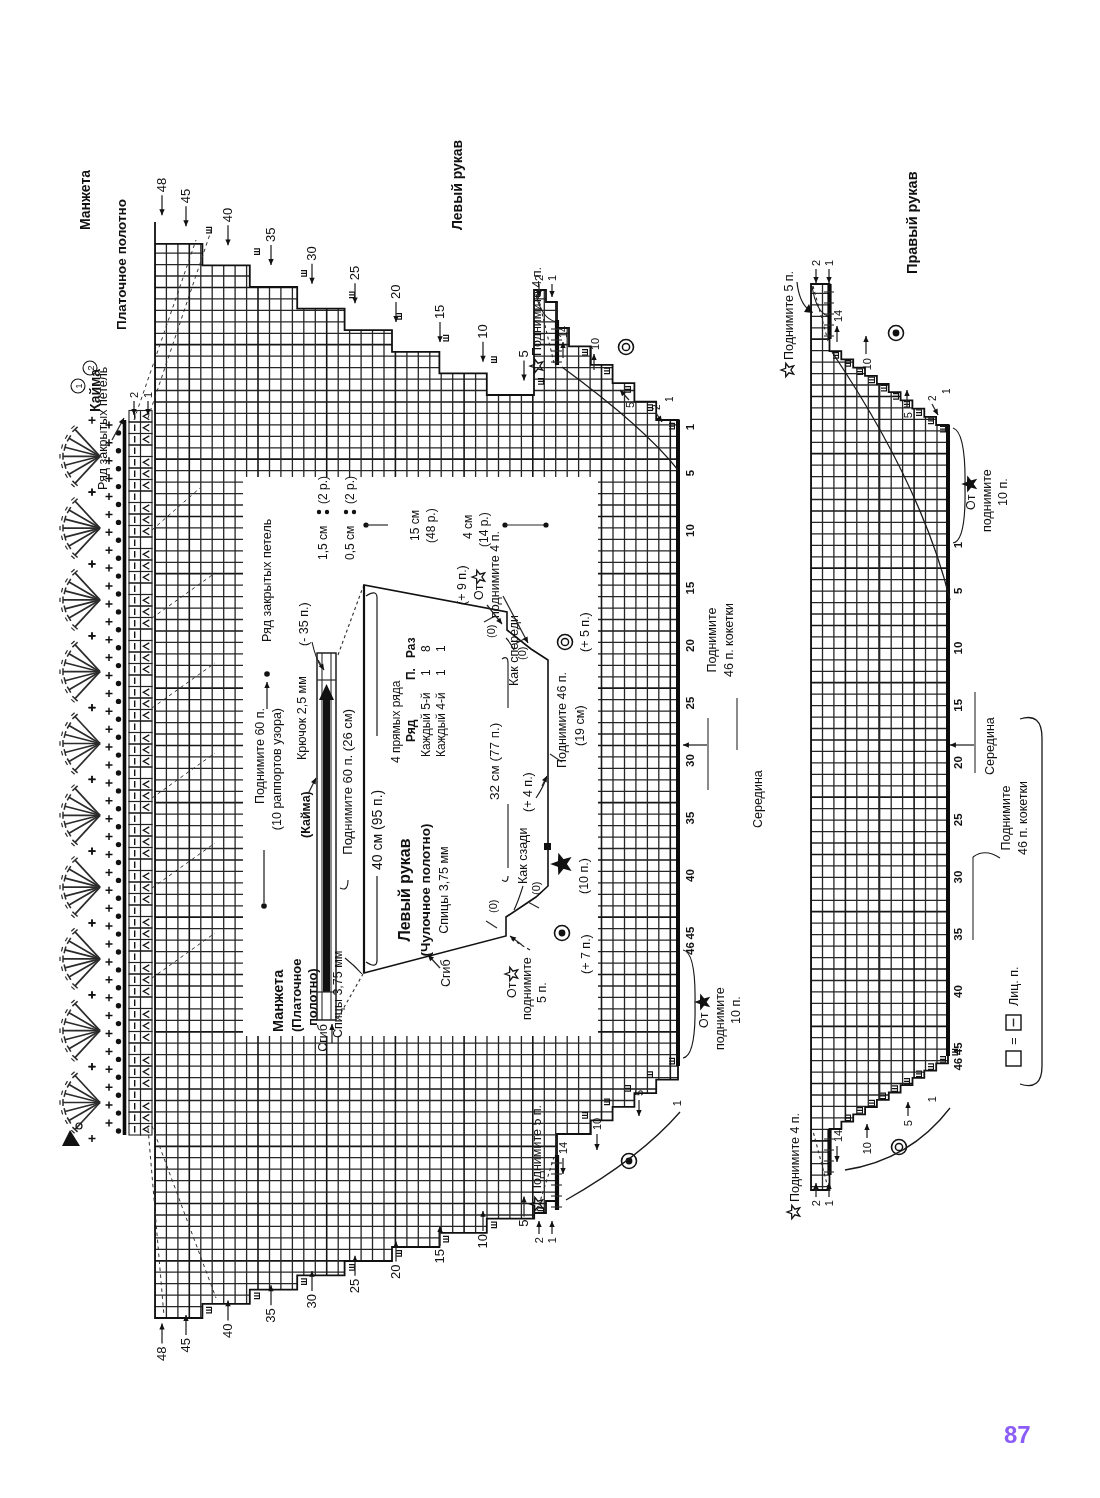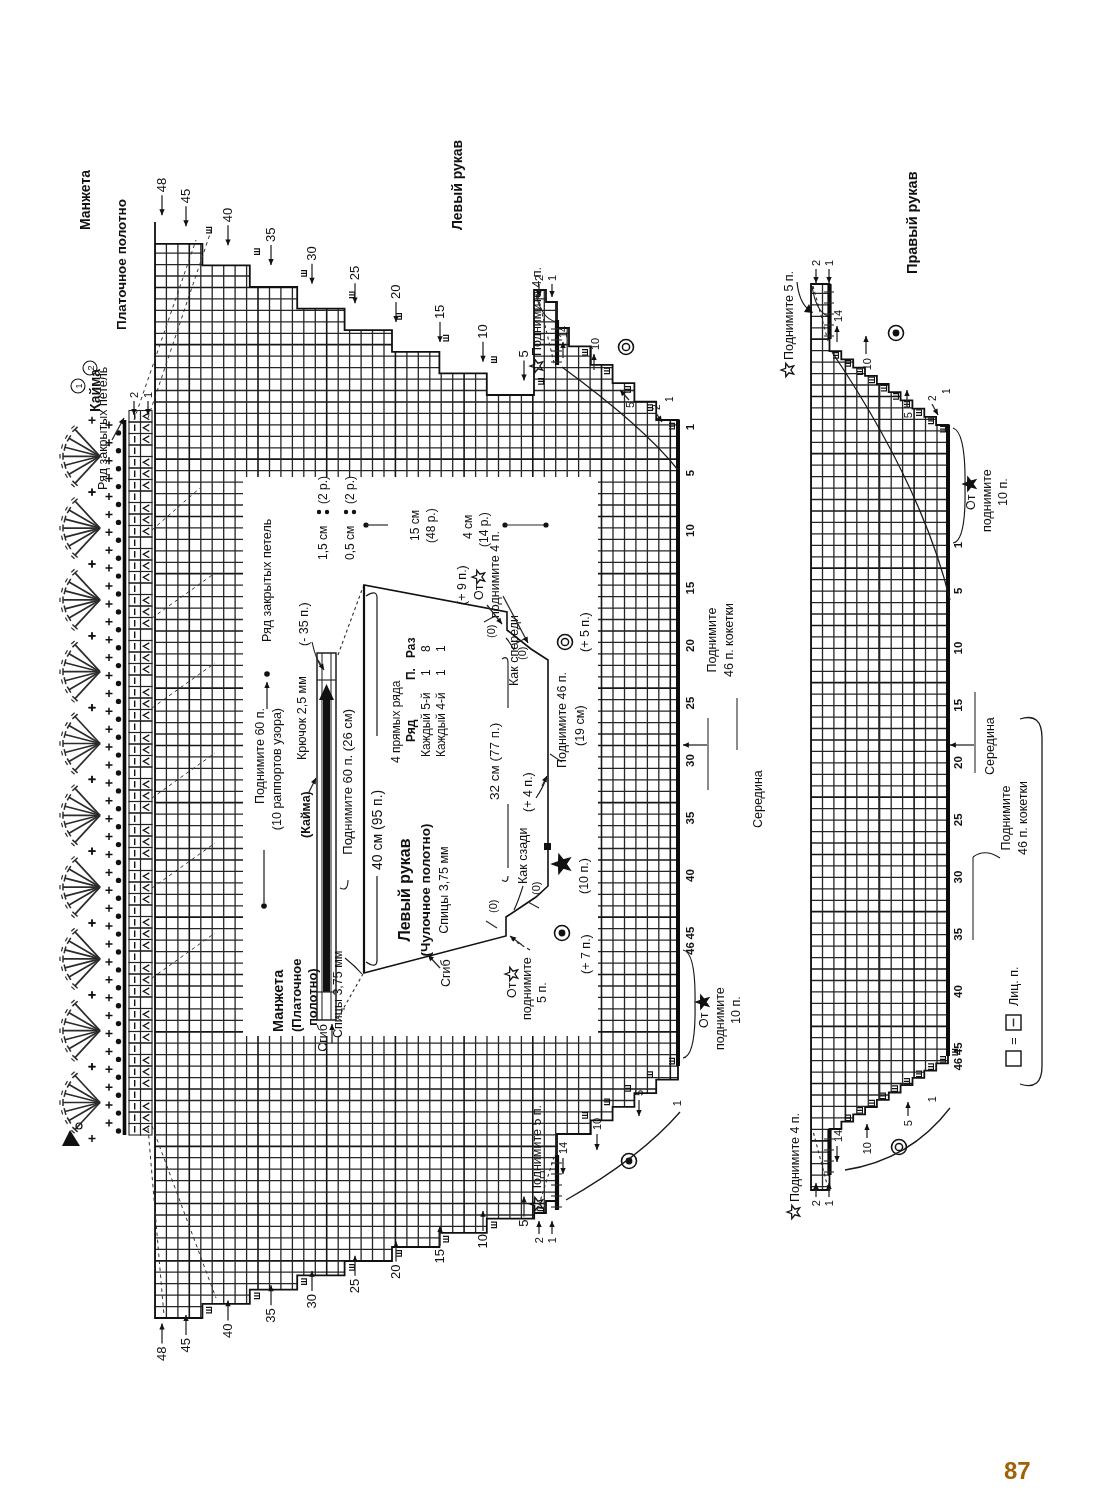--- a/index.html
+++ b/index.html
@@ -1,17 +1,17 @@
 <!DOCTYPE html>
 <html><head><meta charset="utf-8">
 <style>
 html,body{margin:0;padding:0;background:#fff;}
 .page{position:relative;width:1100px;height:1498px;overflow:hidden;background:#fff;font-family:"Liberation Sans",sans-serif;}
 .rot{position:absolute;left:0;top:0;width:1498px;height:1100px;transform:rotate(-90deg) translate(-1498px,0);transform-origin:0 0;}
-.pagenum{position:absolute;left:1004px;top:1457px;font-size:24px;font-weight:bold;font-family:"Liberation Sans",sans-serif;color:#a16207;}
+.pagenum{position:absolute;left:1004px;top:1421px;font-size:24px;font-weight:bold;font-family:"Liberation Sans",sans-serif;color:#8b5cf6;}
 </style></head>
 <body>
 <div class="page">
     <div class="rot"><svg width="1498" height="1100" viewBox="0 0 1498 1100">
         <defs>
           <clipPath id="cp1">
             <path d="M 180.0 155.0 L 180.0 202.4 L 194.2 202.4 L 194.2 249.8 L 208.4 249.8 L 208.4 297.2 L 222.6 297.2 L 222.6 344.6 L 236.8 344.6 L 236.8 392.0 L 251.0 392.0 L 251.0 439.4 L 265.2 439.4 L 265.2 486.8 L 279.4 486.8 L 279.4 534.2 L 293.6 534.2 L 285.0 534.2 L 285.0 546.0 L 297.0 546.0 L 297.0 557.0 L 364.0 557.0 L 364.0 569.0 L 364.0 590.8 L 377.6 590.8 L 377.6 612.6 L 391.2 612.6 L 391.2 634.4 L 404.8 634.4 L 404.8 656.2 L 418.4 656.2 L 418.4 678.0 L 432.0 678.0 L 432.0 678.0 L 1078.0 678.0 L 1078.0 656.2 L 1096.4 656.2 L 1096.4 634.4 L 1114.8 634.4 L 1114.8 612.6 L 1133.2 612.6 L 1133.2 590.8 L 1151.6 590.8 L 1151.6 569.0 L 1170.0 569.0 L 1170.0 557.0 L 1196.0 557.0 L 1196.0 546.0 L 1208.0 546.0 L 1208.0 534.0 L 1103.0 534.0 L 1103.0 486.8 L 1124.6 486.8 L 1124.6 439.4 L 1146.2 439.4 L 1146.2 392.0 L 1167.8 392.0 L 1167.8 344.6 L 1189.4 344.6 L 1189.4 297.2 L 1211.0 297.2 L 1211.0 249.8 L 1232.6 249.8 L 1232.6 202.4 L 1254.2 202.4 L 1254.2 155.0 L 1275.8 155.0 L 1276.0 155.0 Z"></path>
           </clipPath>
         </defs>
         <path d="M 180.0 155.0 L 180.0 202.4 L 194.2 202.4 L 194.2 249.8 L 208.4 249.8 L 208.4 297.2 L 222.6 297.2 L 222.6 344.6 L 236.8 344.6 L 236.8 392.0 L 251.0 392.0 L 251.0 439.4 L 265.2 439.4 L 265.2 486.8 L 279.4 486.8 L 279.4 534.2 L 293.6 534.2 L 285.0 534.2 L 285.0 546.0 L 297.0 546.0 L 297.0 557.0 L 364.0 557.0 L 364.0 569.0 L 364.0 590.8 L 377.6 590.8 L 377.6 612.6 L 391.2 612.6 L 391.2 634.4 L 404.8 634.4 L 404.8 656.2 L 418.4 656.2 L 418.4 678.0 L 432.0 678.0 L 432.0 678.0 L 1078.0 678.0 L 1078.0 656.2 L 1096.4 656.2 L 1096.4 634.4 L 1114.8 634.4 L 1114.8 612.6 L 1133.2 612.6 L 1133.2 590.8 L 1151.6 590.8 L 1151.6 569.0 L 1170.0 569.0 L 1170.0 557.0 L 1196.0 557.0 L 1196.0 546.0 L 1208.0 546.0 L 1208.0 534.0 L 1103.0 534.0 L 1103.0 486.8 L 1124.6 486.8 L 1124.6 439.4 L 1146.2 439.4 L 1146.2 392.0 L 1167.8 392.0 L 1167.8 344.6 L 1189.4 344.6 L 1189.4 297.2 L 1211.0 297.2 L 1211.0 249.8 L 1232.6 249.8 L 1232.6 202.4 L 1254.2 202.4 L 1254.2 155.0 L 1275.8 155.0 L 1276.0 155.0 Z" fill="#ffffff" stroke="none"></path>

